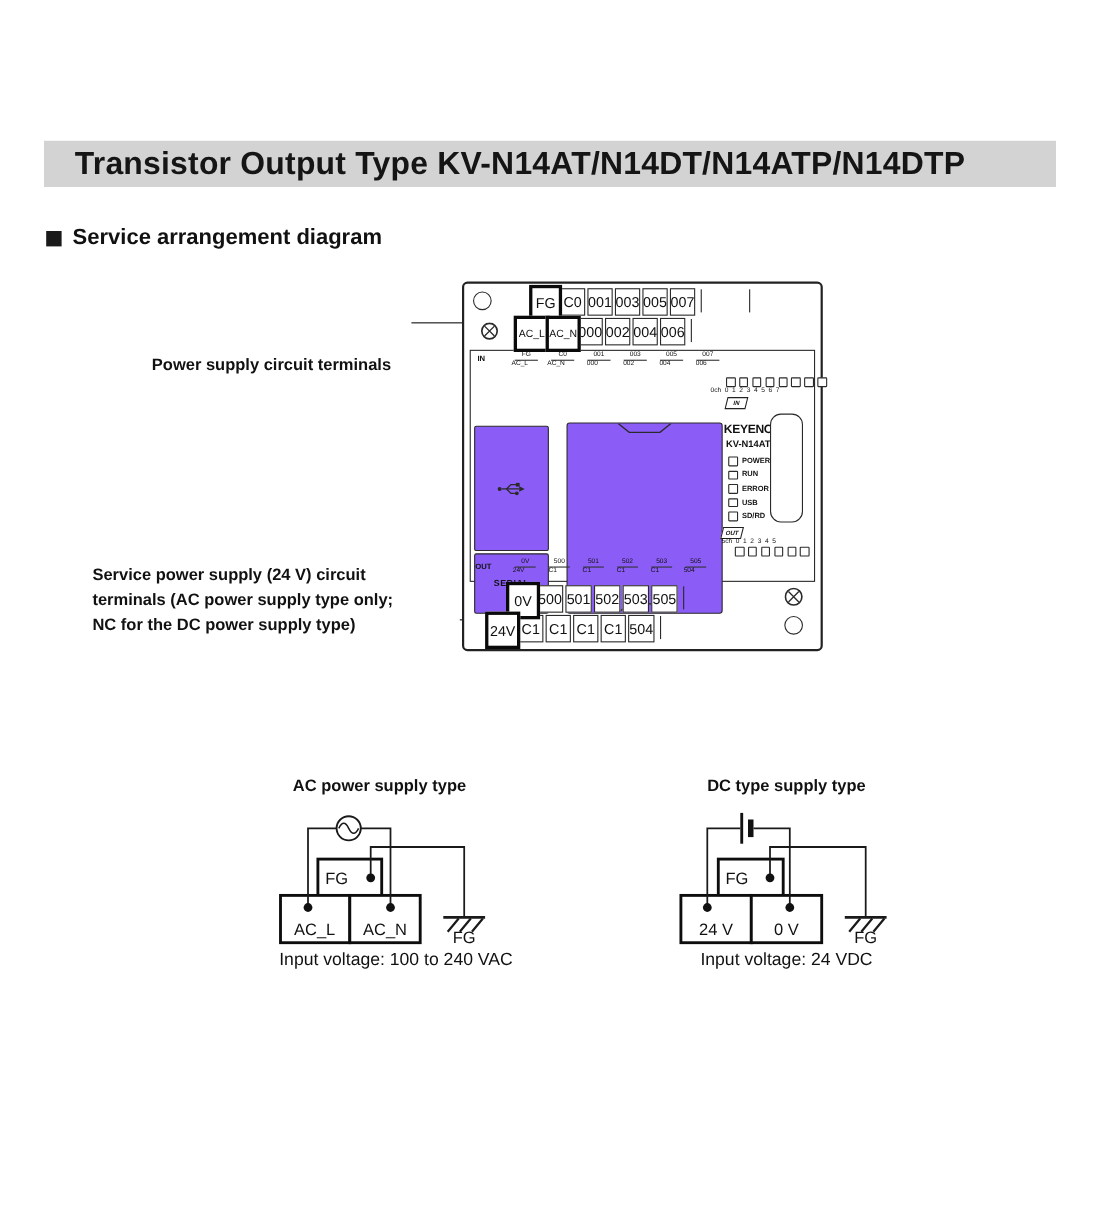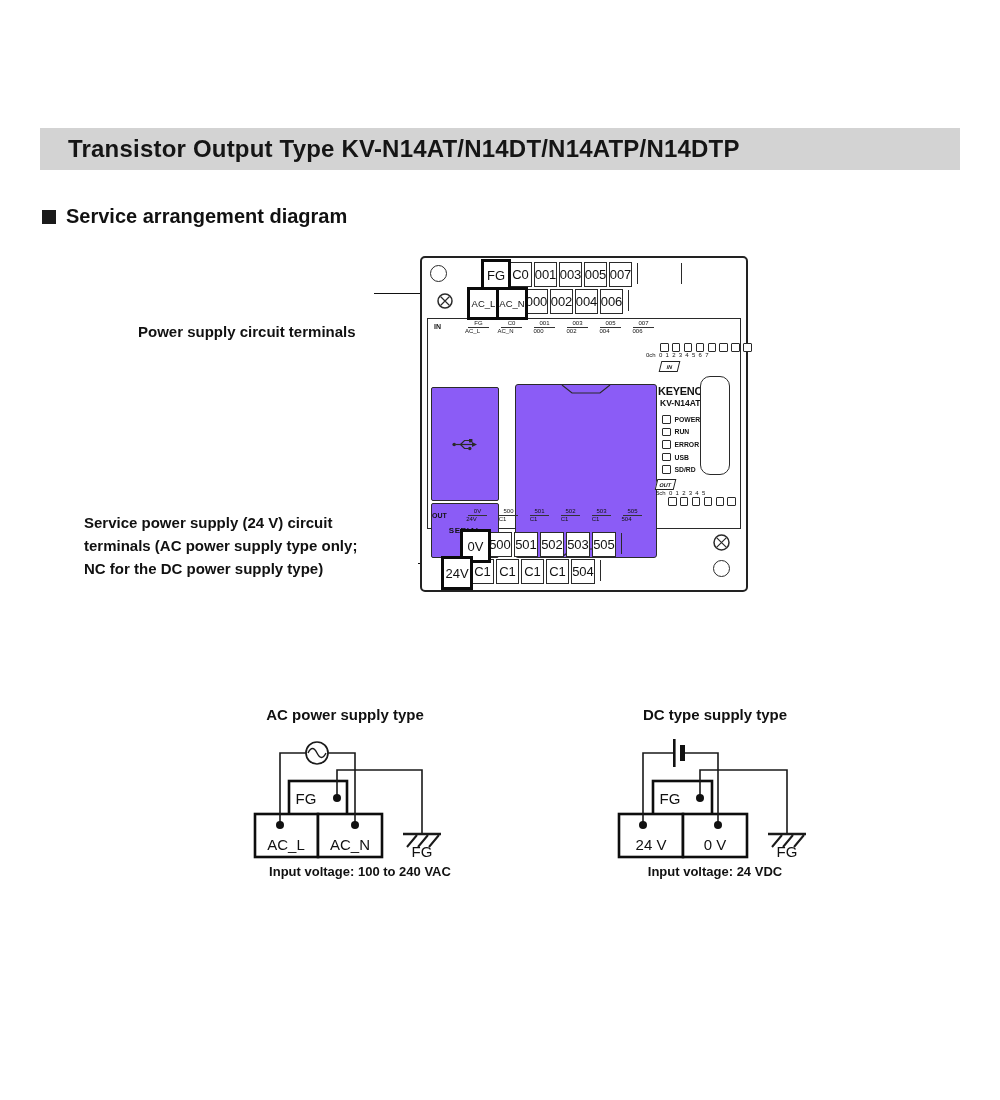--- a/index.html
+++ b/index.html
@@ -3,21 +3,21 @@
 <meta charset="utf-8">
 <style>
   html,body{margin:0;padding:0;background:#fff;}
   .page{position:relative;width:1000px;height:1100px;background:#fff;overflow:hidden;
         font-family:"Liberation Sans",sans-serif;color:#111;}
   .abs{position:absolute;}
 
   
   .titlebar{position:absolute;left:40px;top:128px;width:920px;height:42px;background:#d3d3d3;
             display:flex;align-items:center;padding-left:28px;box-sizing:border-box;
-            font-size:24px;font-weight:bold;color:#151515;letter-spacing:.2px;}
+            font-size:29px;font-weight:bold;color:#151515;letter-spacing:.2px;}
   .h2{position:absolute;display:flex;align-items:center;gap:10px;font-size:20px;font-weight:bold;}
   .h2 .sq{width:14px;height:14px;background:#1a1a1a;display:inline-block;}
 
   
   .callout{position:absolute;font-weight:bold;font-size:15px;line-height:23px;}
   .leader{position:absolute;border-top:1.8px solid #111;height:0;}
 
   
   .device{position:absolute;left:420px;top:256px;width:324px;height:332px;
           border:2.2px solid #222;border-radius:5px;background:#fff;}
@@ -42,21 +42,21 @@
   .brand{position:absolute;font-weight:800;font-size:11px;letter-spacing:-.3px;}
   .model{position:absolute;font-weight:bold;font-size:8.5px;}
   .ledlist{position:absolute;display:flex;flex-direction:column;}
   .led-row{display:flex;align-items:center;gap:4px;height:12.6px;font-size:6.8px;font-weight:bold;}
   .door{position:absolute;border:1.6px solid #2a2a2a;border-radius:10px;background:#fff;}
   .serial-text{position:absolute;inset:0;display:flex;align-items:center;justify-content:center;
                font-size:8px;font-weight:bold;letter-spacing:.5px;}
 
   
   .wtitle{position:absolute;font-size:15px;font-weight:bold;text-align:center;}
-  .wcaption{position:absolute;font-size:13px;text-align:center;font-weight:bold;}
+  .wcaption{position:absolute;font-size:16px;text-align:center;}
   svg text{font-family:"Liberation Sans",sans-serif;fill:#111;}
 </style>
 </head>
 <body>
 
 <div class="page">
 
   <div class="titlebar">Transistor Output Type KV-N14AT/N14DT/N14ATP/N14DTP</div>
 
   <div class="h2" style="left:42px;top:205px;">

